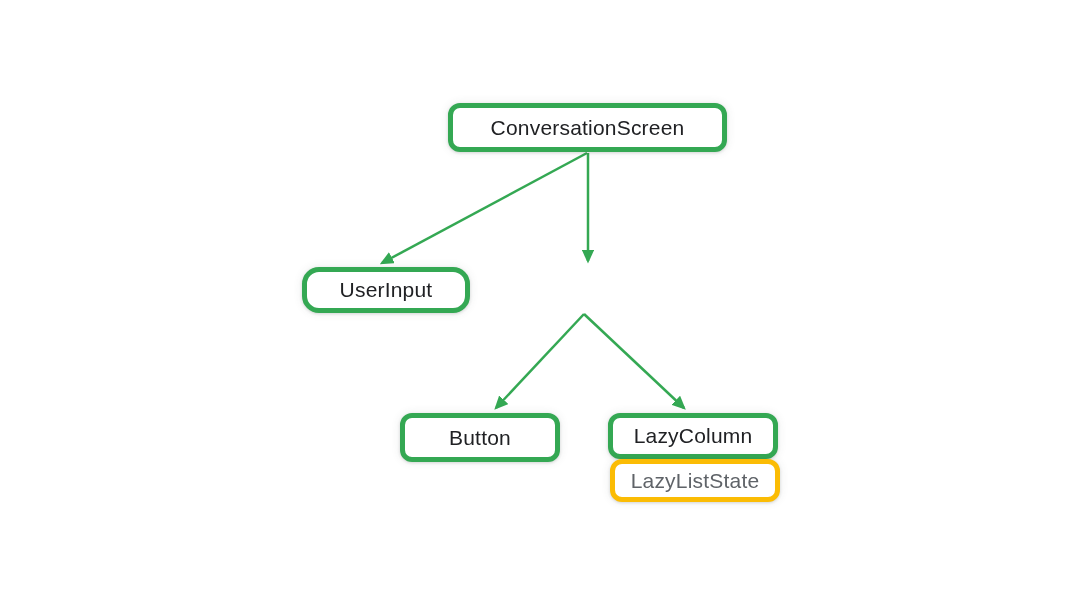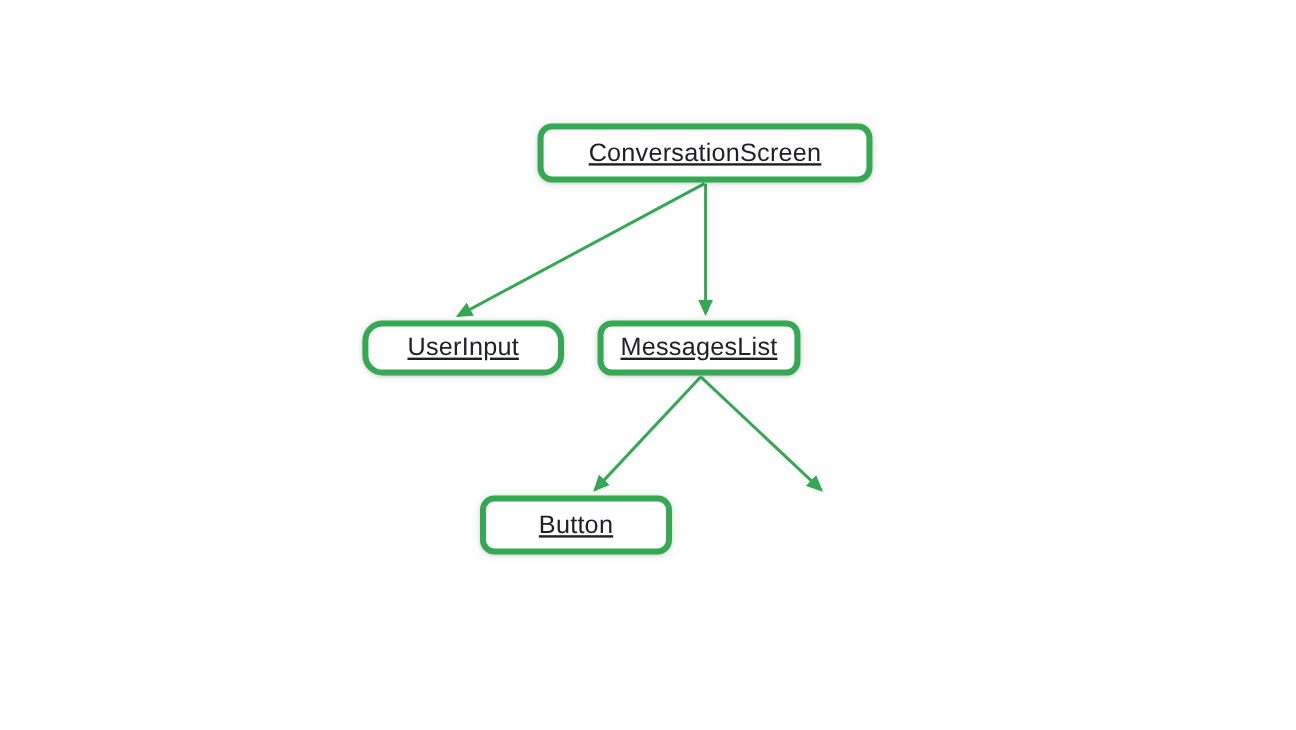--- a/index.html
+++ b/index.html
@@ -36,21 +36,20 @@
     align-items: center;
     justify-content: center;
     background: #FFFFFF;
     border: 5px solid var(--composable-border);
     border-radius: 12px;
     font-size: 21px;
     letter-spacing: 0.2px;
     color: var(--composable-text);
     box-shadow: 0 1px 3px rgba(60,64,67,0.18), 0 0 10px rgba(60,64,67,0.10);
     white-space: nowrap;
-    text-decoration: underline;
   }
   .node.state {
     border-color: var(--state-border);
     color: var(--state-text);
   }
   .n-conversation { left: 448px; top: 103px; width: 279px; height: 49px; }
   .n-userinput    { left: 302px; top: 267px; width: 168px; height: 46px; border-radius: 17px; }
   .n-messageslist { left: 498px; top: 267px; width: 169px; height: 46px; }
   .n-button       { left: 400px; top: 413px; width: 160px; height: 49px; }
   .n-lazycolumn   { left: 608px; top: 413px; width: 170px; height: 46px; }
@@ -76,23 +75,26 @@
   </svg>
 
   <div class="node n-conversation">
     <span>ConversationScreen</span>
   </div>
 
   <div class="node n-userinput">
     <span>UserInput</span>
   </div>
 
-  <div class="node n-messageslist">
-    <span>MessagesList</span>
-  </div>
 
   <div class="node n-button">
     <span>Button</span>
   </div>
 
+  <div class="node n-lazycolumn">
+    <span>LazyColumn</span>
+  </div>
 
+  <div class="node state n-lazyliststate">
+    <span>LazyListState</span>
+  </div>
 
 </div>
 
 </body></html>

